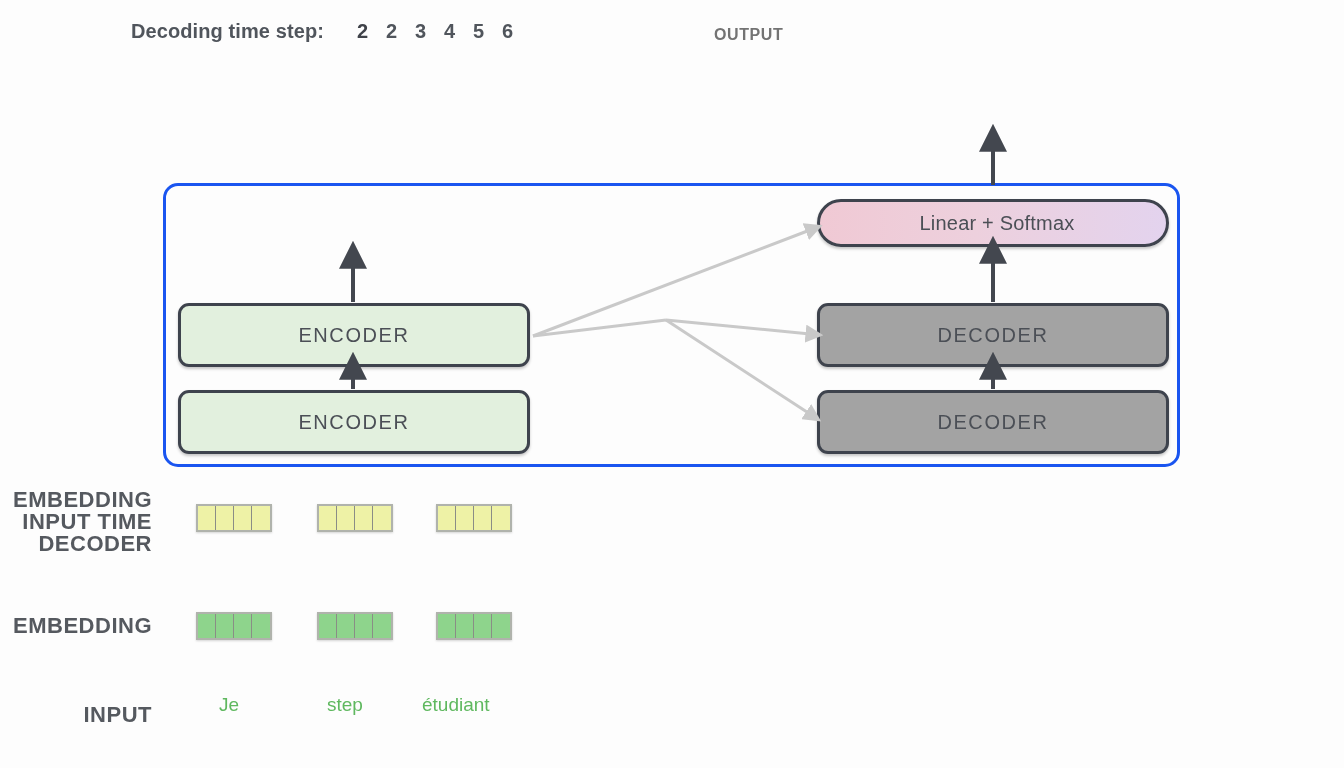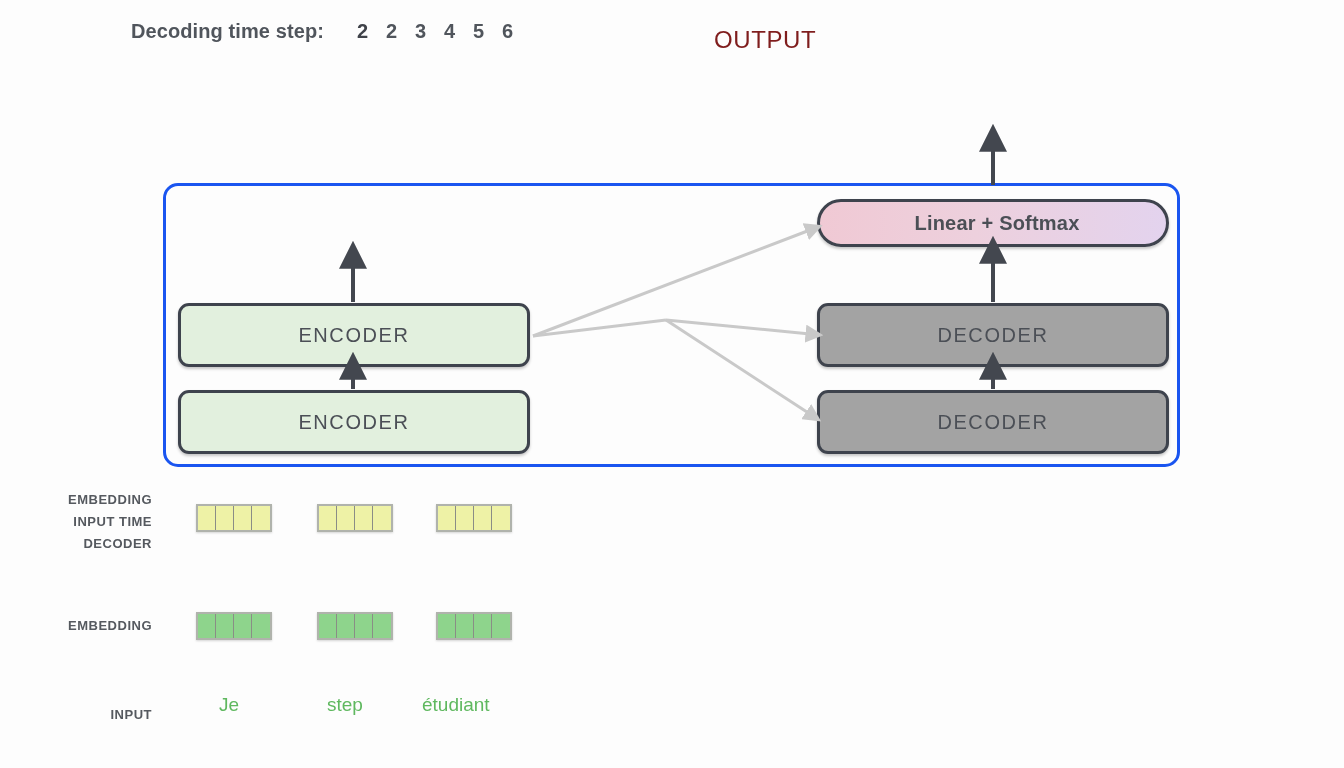--- a/index.html
+++ b/index.html
@@ -45,23 +45,23 @@
     text-align: center;
   }
   .ts-num.current {
     color: #3f4249;
   }
 
   #output-label {
     position: absolute;
     left: 714px;
     top: 26px;
-    font-size: 24px;
-    font-weight: 400;
-    color: #7f1d1d;
+    font-size: 16px;
+    font-weight: 700;
+    color: #737373;
     letter-spacing: 0.6px;
   }
 
   
   #model-container {
     position: absolute;
     left: 163px;
     top: 183px;
     width: 1017px;
     height: 284px;
@@ -88,21 +88,21 @@
     color: #4b4f56;
     letter-spacing: 1.6px;
   }
   .enc { background: #e2f0de; }
   .dec { background: #a3a3a3; }
   .linear-softmax {
     background: linear-gradient(to right, #f0c9d4 0%, #edd0dd 45%, #e3d3ee 100%);
     border-radius: 24px;
   }
   .linear-softmax .box-label {
-    font-weight: 700;
+    font-weight: 400;
     letter-spacing: 0.2px;
     color: #4b4f56;
     margin-left: 8px;
   }
 
   #encoder-top    { left: 178px; top: 303px; width: 352px; height: 64px; }
   #encoder-bottom { left: 178px; top: 390px; width: 352px; height: 64px; }
   #decoder-top    { left: 817px; top: 303px; width: 352px; height: 64px; }
   #decoder-bottom { left: 817px; top: 390px; width: 352px; height: 64px; }
   #linear-softmax-box { left: 817px; top: 199px; width: 352px; height: 48px; }
@@ -112,21 +112,21 @@
     position: absolute;
     left: 0; top: 0;
     width: 1344px; height: 768px;
     pointer-events: none;
   }
 
   
   .row-label {
     position: absolute;
     text-align: right;
-    font-size: 13px;
+    font-size: 22px;
     font-weight: 700;
     color: #55595f;
     letter-spacing: 0.5px;
     line-height: 22px;
   }
   #label-embedding-time { left: 0px; top: 489px; width: 152px; }
   #label-embeddings     { left: 0px; top: 615px; width: 152px; }
   #label-input          { left: 0px; top: 704px; width: 152px; }
 
   

